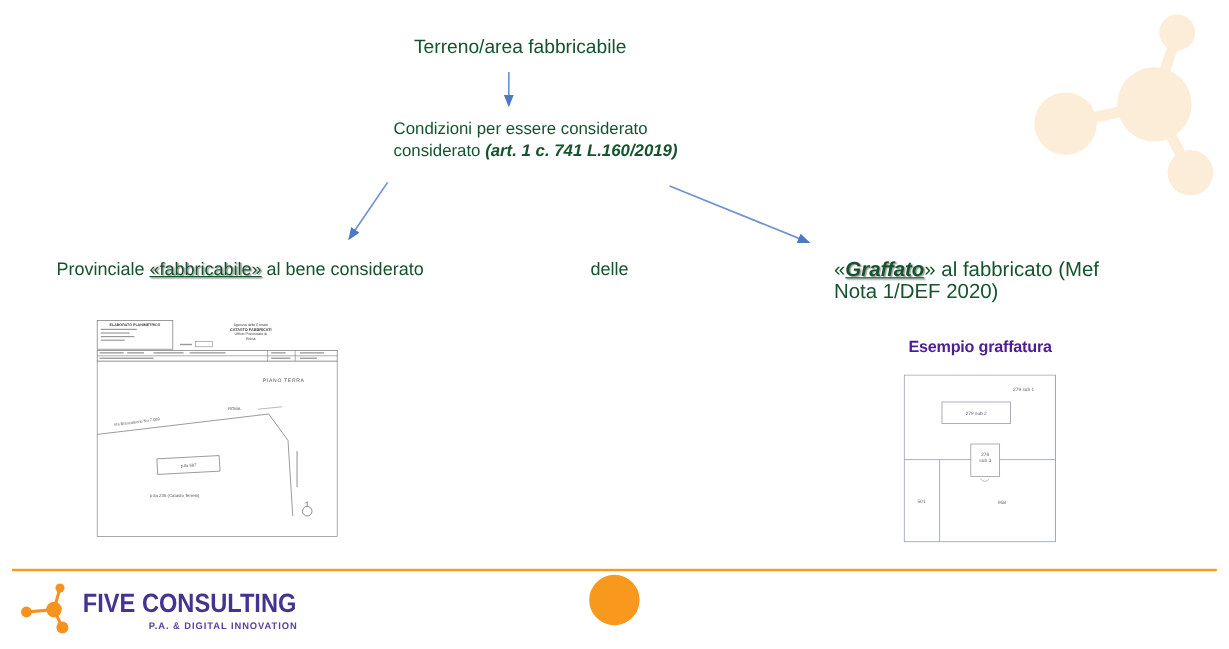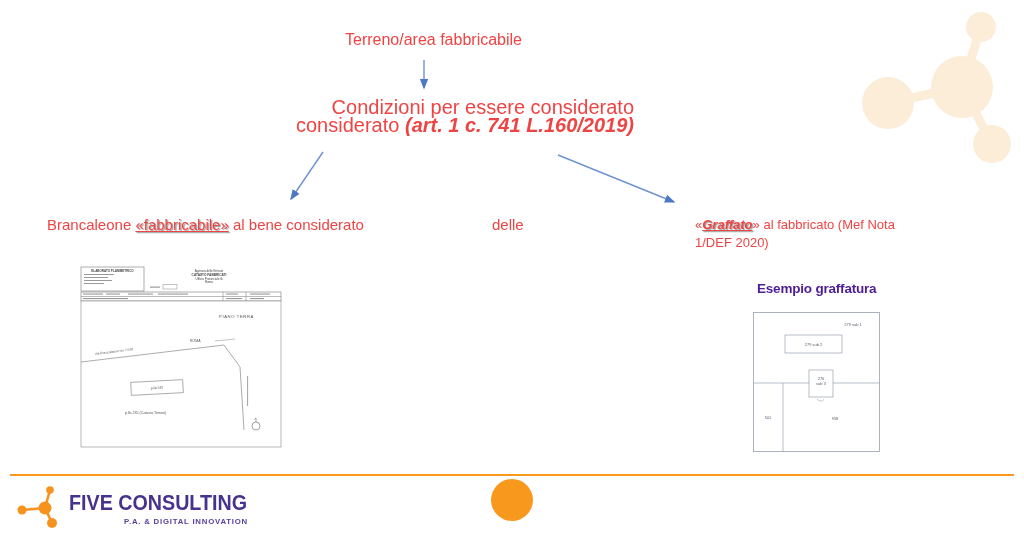--- a/index.html
+++ b/index.html
@@ -1,25 +1,25 @@
 <!DOCTYPE html>
 <html><head>
 <meta charset="utf-8">
 <style>
   html,body{margin:0;padding:0;}
   body{width:1024px;height:541px;background:#fff;font-family:"Liberation Sans",sans-serif;position:relative;overflow:hidden;}
   .abs{position:absolute;}
   .slide{width:1024px;height:541px;position:relative;background:#fff;}
-  .txt{color:#ef4444;}
+  .txt{color:#14532d;}
   .node-title{left:345px;top:31px;font-size:16px;}
-  .cond{left:296px;top:99px;font-size:20px;line-height:17.5px;text-align:right;}
+  .cond{left:328px;top:99px;font-size:14px;line-height:17.5px;}
   .cond .it{font-style:italic;font-weight:bold;}
   .branch-left{left:47px;top:216px;font-size:15px;white-space:nowrap;}
   .or-label{left:492px;top:216px;font-size:15px;}
-  .branch-right{left:695px;top:216px;width:237px;font-size:13px;line-height:17.5px;}
+  .branch-right{left:695px;top:216px;width:237px;font-size:17px;line-height:17.5px;}
   .hl{text-decoration:underline;text-shadow:1.2px 1.2px 1px rgba(120,120,120,.75);}
   .hl-g{font-weight:bold;font-style:italic;text-decoration:underline;text-shadow:1.2px 1.2px 1px rgba(120,120,120,.75);}
   .graff-title{left:757px;top:281px;font-size:13.5px;font-weight:bold;color:#4c1d95;letter-spacing:-0.2px;}
   .overlay{left:0;top:0;pointer-events:none;}
   .orange-rule{left:10px;top:474px;width:1004px;height:2px;background:#F9991D;}
   .orange-dot{left:491px;top:479px;width:42px;height:42px;border-radius:50%;background:#F8981D;}
   .doc-wrap{left:78px;top:265px;width:206px;height:183px;}
   .diagram-wrap{left:753px;top:312px;width:127px;height:140px;}
   .logo-wrap{left:12px;top:486px;width:240px;height:50px;}
 </style>
@@ -51,21 +51,21 @@
   </svg>
 
   <div class="abs txt node-title">Terreno/area fabbricabile</div>
 
   <div class="abs txt cond">
     <span>Condizioni per essere considerato</span><br>
     <span>considerato </span><span class="it">(art. 1 c. 741 L.160/2019)</span>
   </div>
 
   <div class="abs txt branch-left">
-    <span>Brancaleone </span><span class="hl">«fabbricabile»</span><span> al bene considerato</span>
+    <span>Provinciale </span><span class="hl">«fabbricabile»</span><span> al bene considerato</span>
   </div>
 
   <div class="abs txt or-label">delle</div>
 
   <div class="abs txt branch-right">
     <span>«</span><span class="hl-g">Graffato</span><span>» al fabbricato (Mef Nota 1/DEF 2020)</span>
   </div>
 
   <div class="abs doc-wrap">
     <svg width="206" height="183" viewBox="0 0 206 183">

